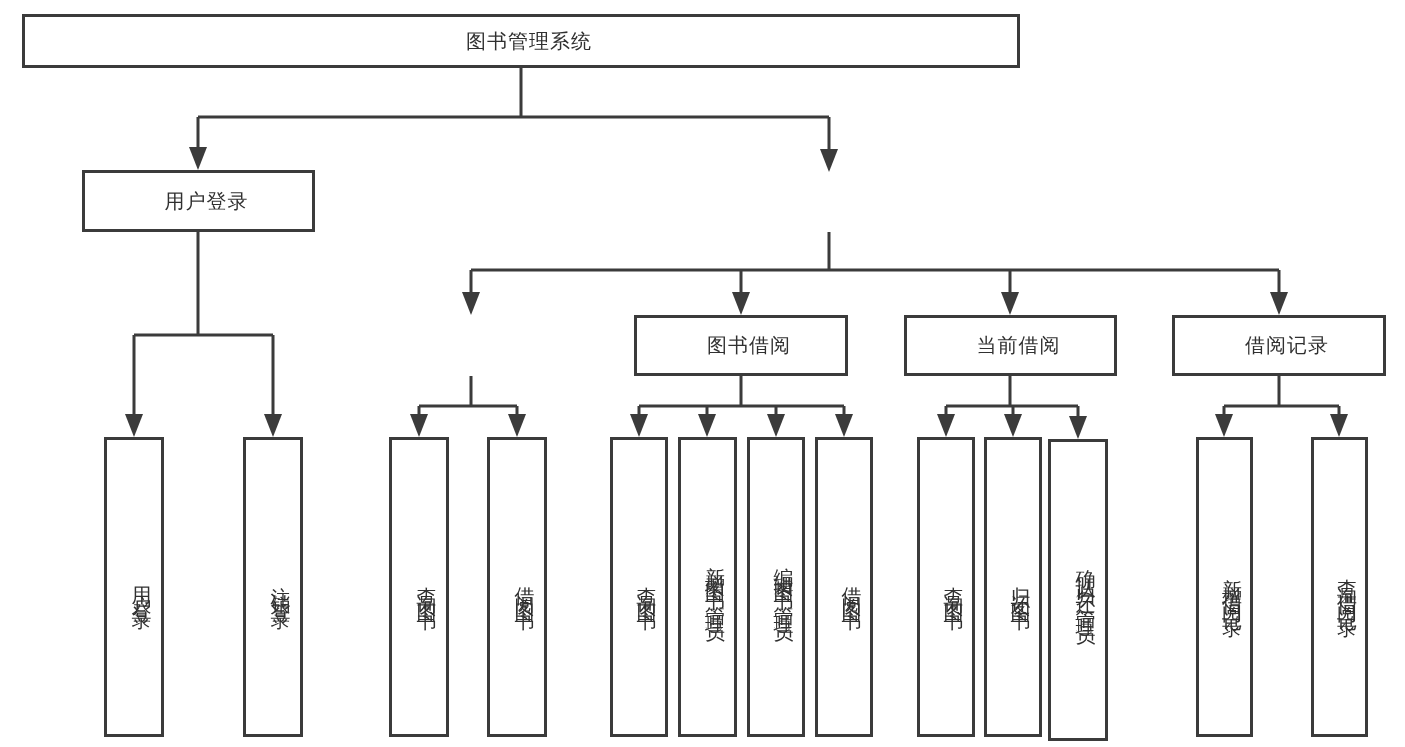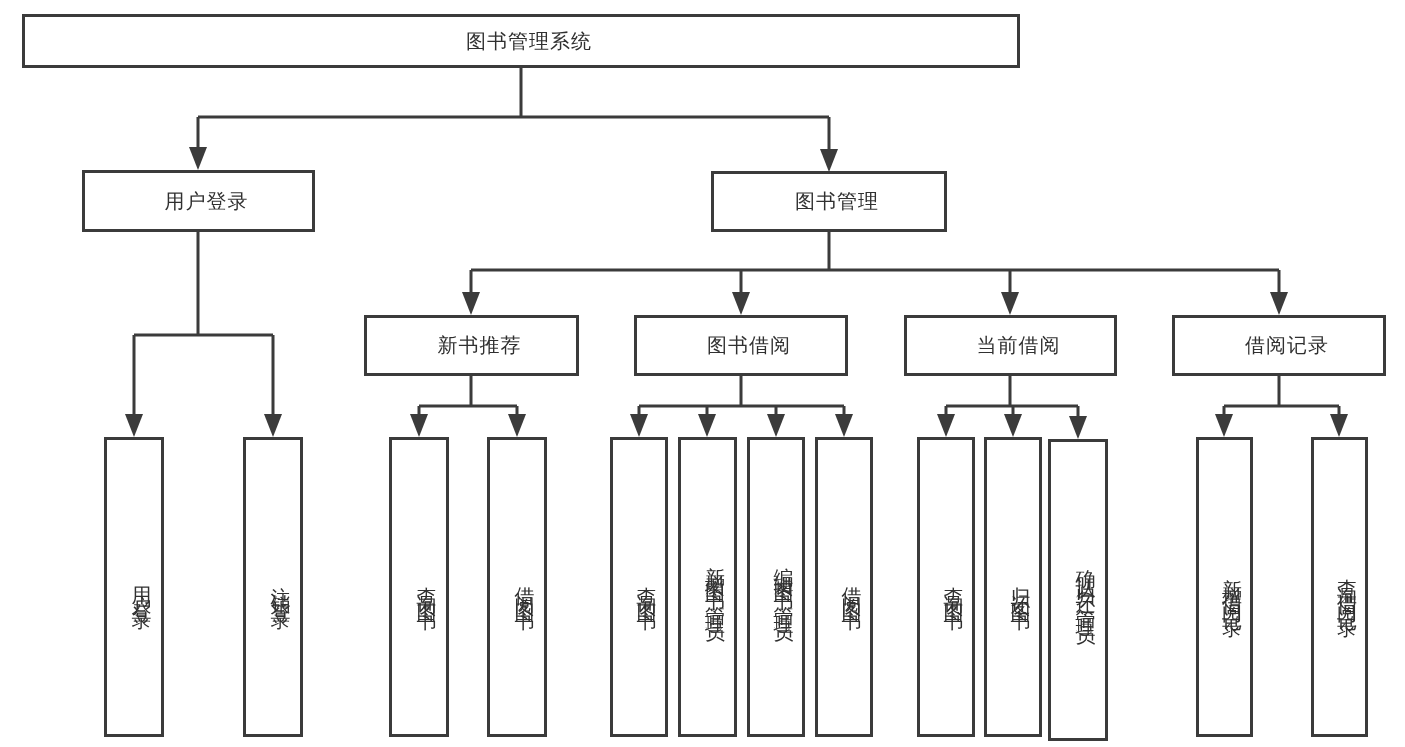--- a/index.html
+++ b/index.html
@@ -86,27 +86,21 @@
     <polygon fill="var(--line)" points="1330,414 1348,414 1339,437"></polygon>
   </svg>
 
   <div class="node" style="left:22px;top:14px;width:998px;height:54px;">
     <span class="label">图书管理系统</span>
   </div>
 
   <div class="node" style="left:82px;top:170px;width:233px;height:62px;">
     <span class="label">用户登录</span>
   </div>
-  <div class="node" style="left:711px;top:171px;width:236px;height:61px;">
-    <span class="label">图书管理</span>
-  </div>
 
-  <div class="node" style="left:364px;top:315px;width:215px;height:61px;">
-    <span class="label">新书推荐</span>
-  </div>
   <div class="node" style="left:634px;top:315px;width:214px;height:61px;">
     <span class="label">图书借阅</span>
   </div>
   <div class="node" style="left:904px;top:315px;width:213px;height:61px;">
     <span class="label">当前借阅</span>
   </div>
   <div class="node" style="left:1172px;top:315px;width:214px;height:61px;">
     <span class="label">借阅记录</span>
   </div>
 

